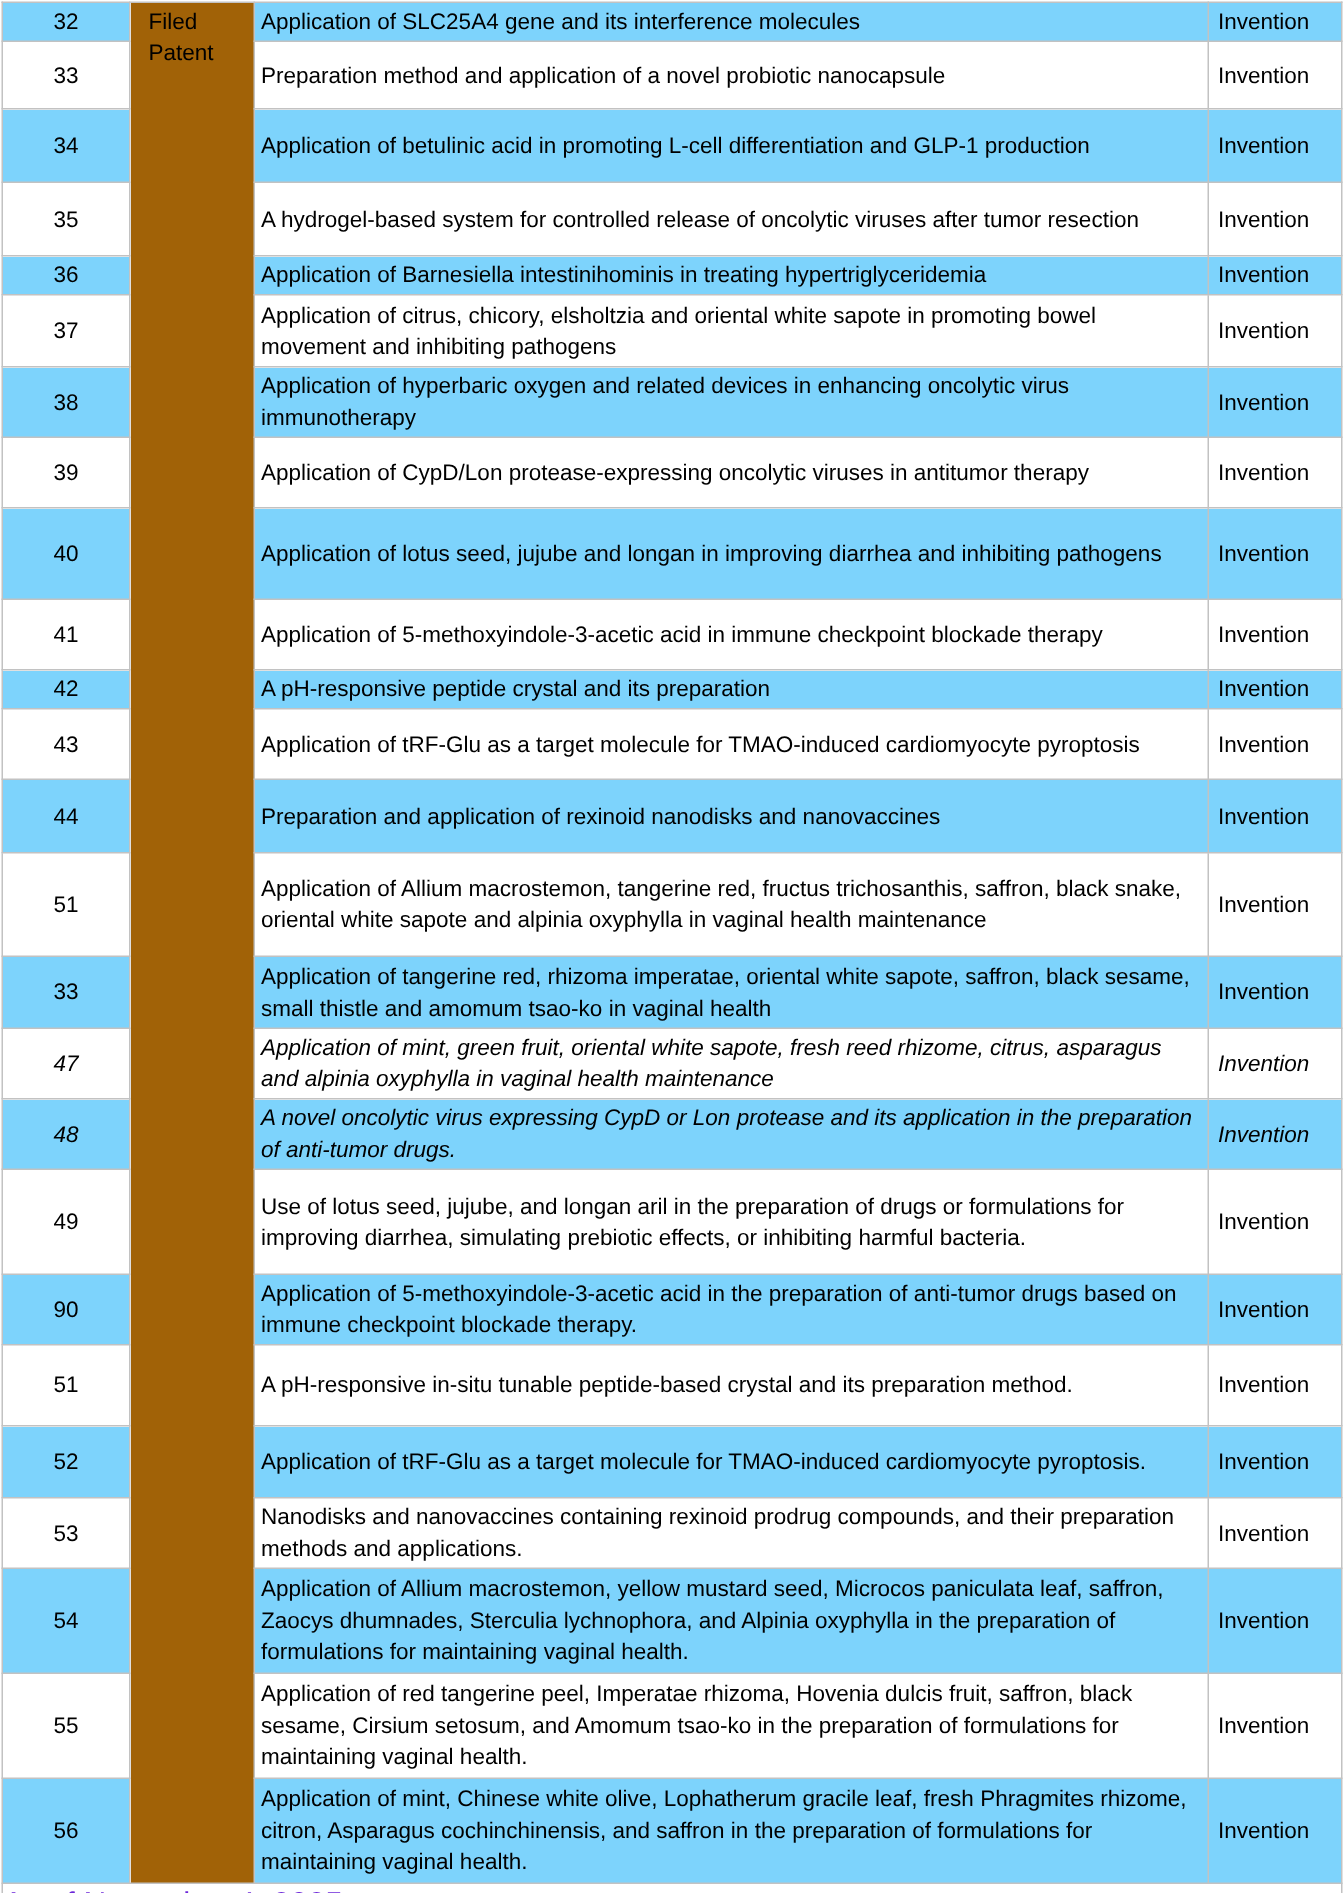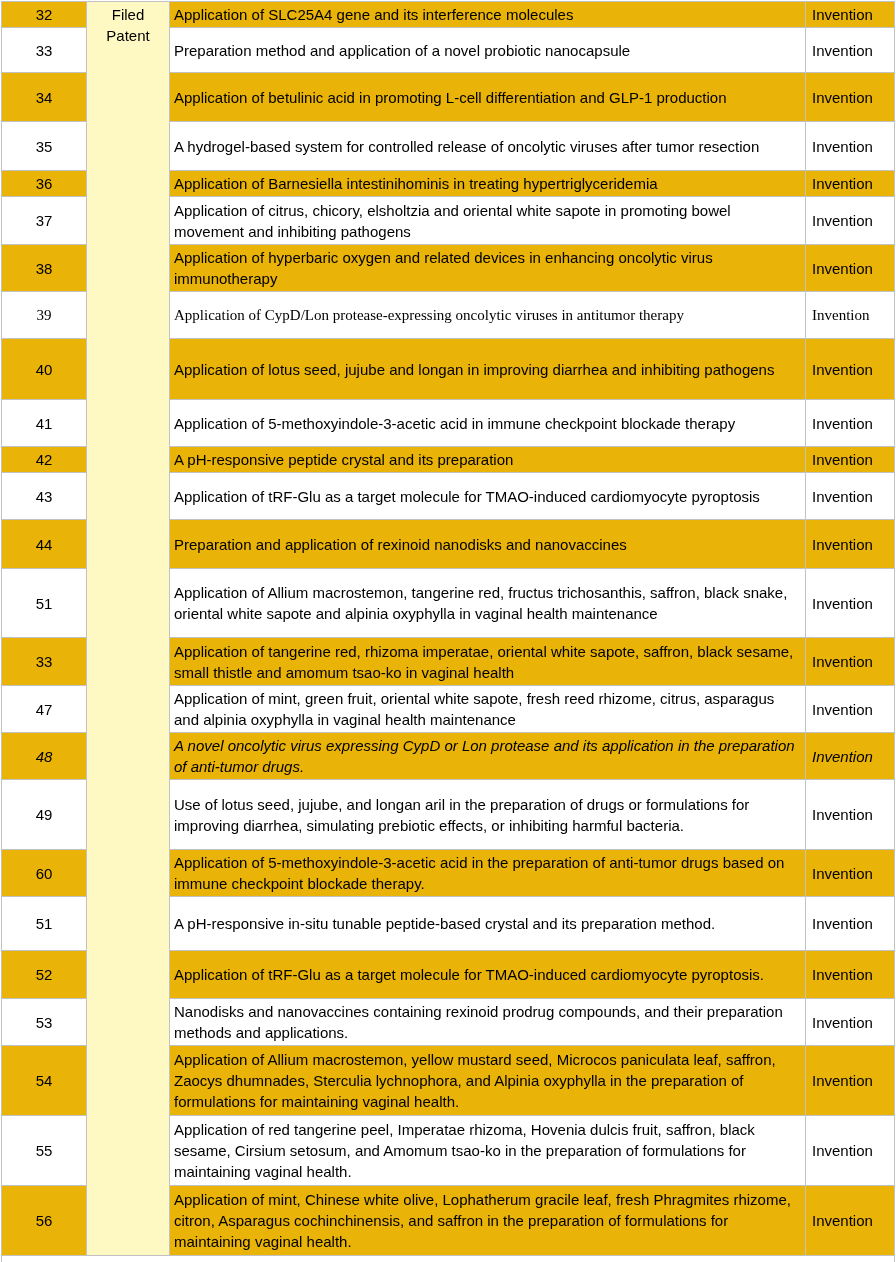--- a/index.html
+++ b/index.html
@@ -30,39 +30,39 @@
     color: #000000;
     background: #ffffff;
     overflow: hidden;
     vertical-align: middle;
   }
   td.num {
     text-align: center;
     padding: 1px 2px;
   }
   td.category {
-    text-align: center;
+    text-align: left;
     vertical-align: top;
     padding-top: 2px;
-    background: #fef9c3;
+    background: #a16207;
   }
   td.category .cat-label {
     width: 58px;
     margin: 0 auto;
   }
   td.title {
     text-align: left;
     padding: 2px 4px 2px 4px;
     margin-top: 16px;
   }
   td.type {
     text-align: left;
     padding: 1px 2px 1px 6px;
   }
-  td.stripe-bg { background: #eab308; }
+  td.stripe-bg { background: #7dd3fc; }
   tr.footer-row td {
     font-size: 21px;
     line-height: 25px;
     color: #6d28d9;
     padding: 1px 0;
     background: #ffffff;
   }
 </style>
 </head>
 <body>
@@ -107,21 +107,21 @@
       <tr style="height: 48px;">
         <td class="num">37</td>
         <td class="title">Application of citrus, chicory, elsholtzia and oriental white sapote in promoting bowel movement and inhibiting pathogens</td>
         <td class="type">Invention</td>
       </tr>
       <tr style="height: 47px;">
         <td class="num stripe-bg">38</td>
         <td class="title stripe-bg">Application of hyperbaric oxygen and related devices in enhancing oncolytic virus immunotherapy</td>
         <td class="type stripe-bg">Invention</td>
       </tr>
-      <tr style="height: 47px; font-family: Liberation Serif, serif;">
+      <tr style="height: 47px;">
         <td class="num">39</td>
         <td class="title">Application of CypD/Lon protease-expressing oncolytic viruses in antitumor therapy</td>
         <td class="type">Invention</td>
       </tr>
       <tr style="height: 61px;">
         <td class="num stripe-bg">40</td>
         <td class="title stripe-bg">Application of lotus seed, jujube and longan in improving diarrhea and inhibiting pathogens</td>
         <td class="type stripe-bg">Invention</td>
       </tr>
       <tr style="height: 47px;">
@@ -147,37 +147,37 @@
       <tr style="height: 69px;">
         <td class="num">51</td>
         <td class="title">Application of Allium macrostemon, tangerine red, fructus trichosanthis, saffron, black snake, oriental white sapote and alpinia oxyphylla in vaginal health maintenance</td>
         <td class="type">Invention</td>
       </tr>
       <tr style="height: 48px;">
         <td class="num stripe-bg">33</td>
         <td class="title stripe-bg">Application of tangerine red, rhizoma imperatae, oriental white sapote, saffron, black sesame, small thistle and amomum tsao-ko in vaginal health</td>
         <td class="type stripe-bg">Invention</td>
       </tr>
-      <tr style="height: 47px;">
+      <tr style="height: 47px; font-style: italic;">
         <td class="num">47</td>
         <td class="title">Application of mint, green fruit, oriental white sapote, fresh reed rhizome, citrus, asparagus and alpinia oxyphylla in vaginal health maintenance</td>
         <td class="type">Invention</td>
       </tr>
       <tr style="height: 47px; font-style: italic;">
         <td class="num stripe-bg">48</td>
         <td class="title stripe-bg">A novel oncolytic virus expressing CypD or Lon protease and its application in the preparation of anti-tumor drugs.</td>
         <td class="type stripe-bg">Invention</td>
       </tr>
       <tr style="height: 70px;">
         <td class="num">49</td>
         <td class="title">Use of lotus seed, jujube, and longan aril in the preparation of drugs or formulations for improving diarrhea, simulating prebiotic effects, or inhibiting harmful bacteria.</td>
         <td class="type">Invention</td>
       </tr>
       <tr style="height: 47px;">
-        <td class="num stripe-bg">60</td>
+        <td class="num stripe-bg">90</td>
         <td class="title stripe-bg">Application of 5-methoxyindole-3-acetic acid in the preparation of anti-tumor drugs based on immune checkpoint blockade therapy.</td>
         <td class="type stripe-bg">Invention</td>
       </tr>
       <tr style="height: 54px;">
         <td class="num">51</td>
         <td class="title">A pH-responsive in-situ tunable peptide-based crystal and its preparation method.</td>
         <td class="type">Invention</td>
       </tr>
       <tr style="height: 48px;">
         <td class="num stripe-bg">52</td>

